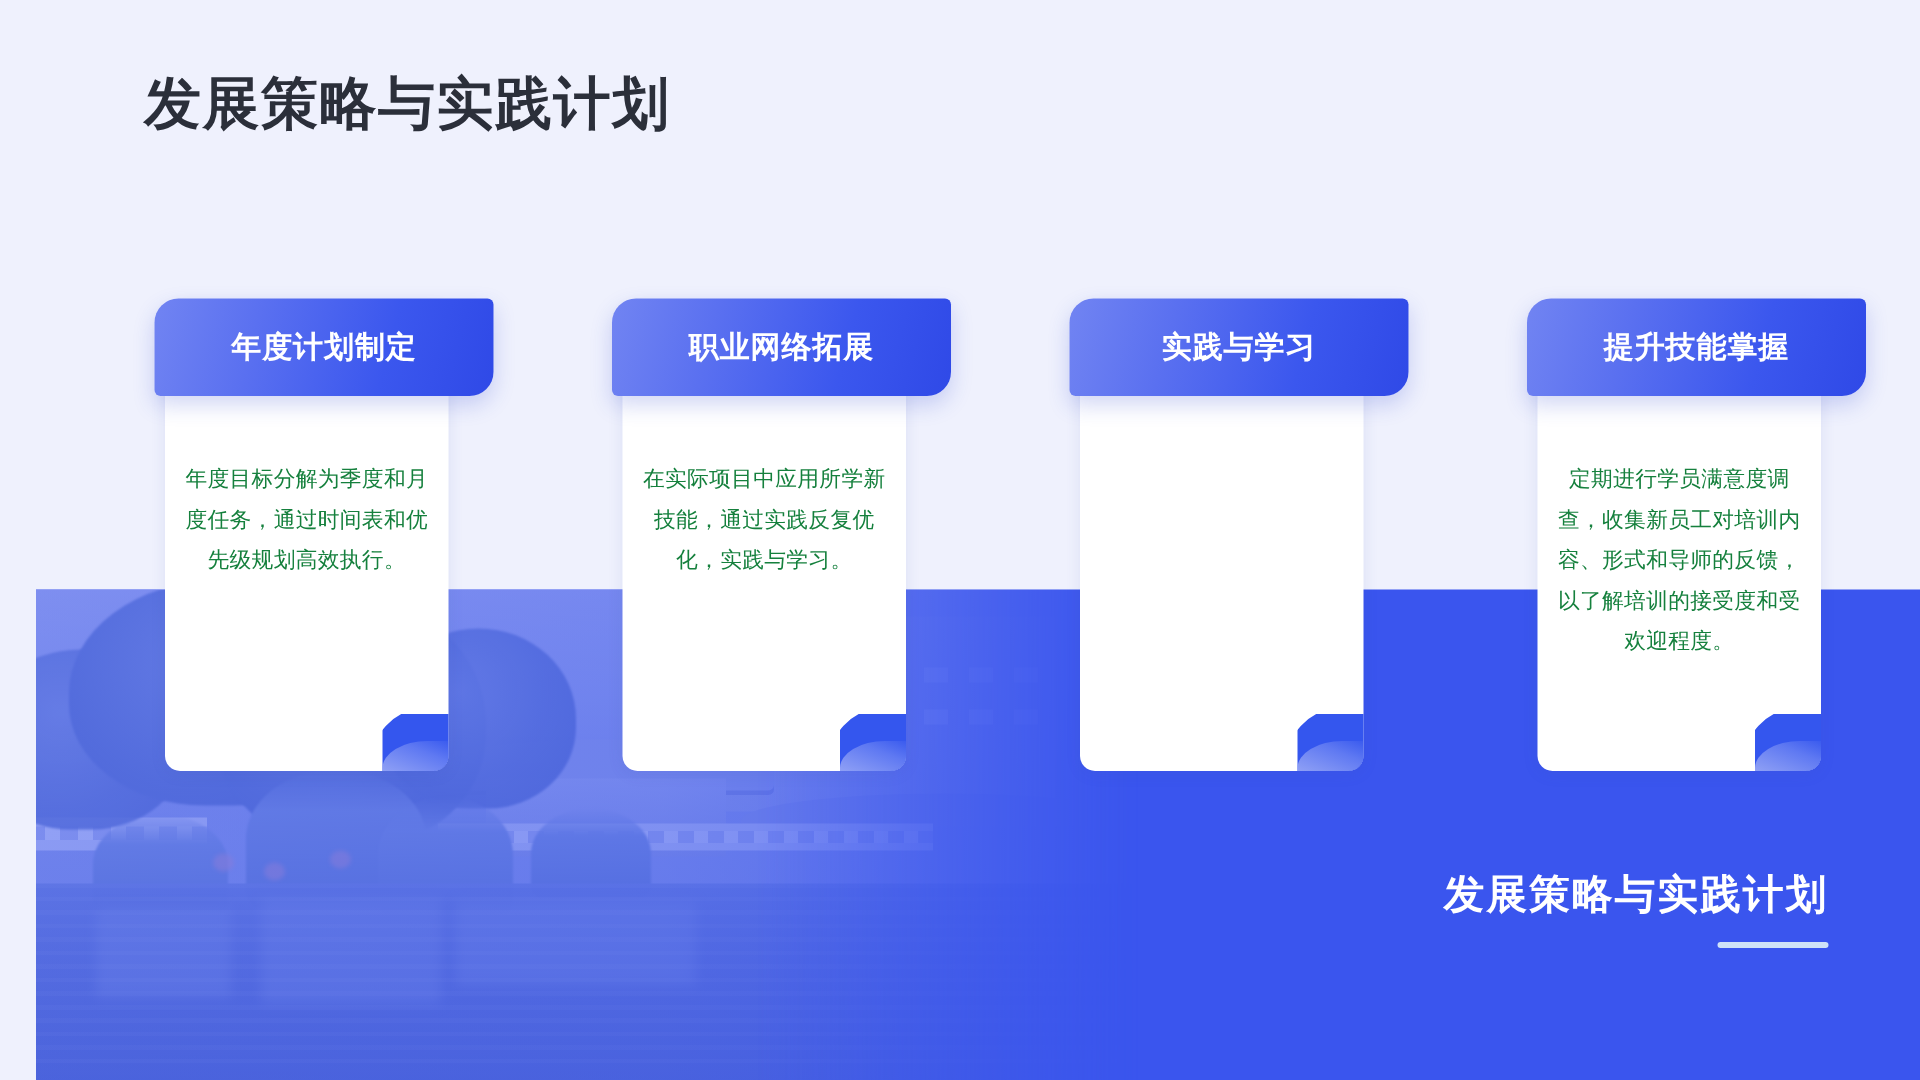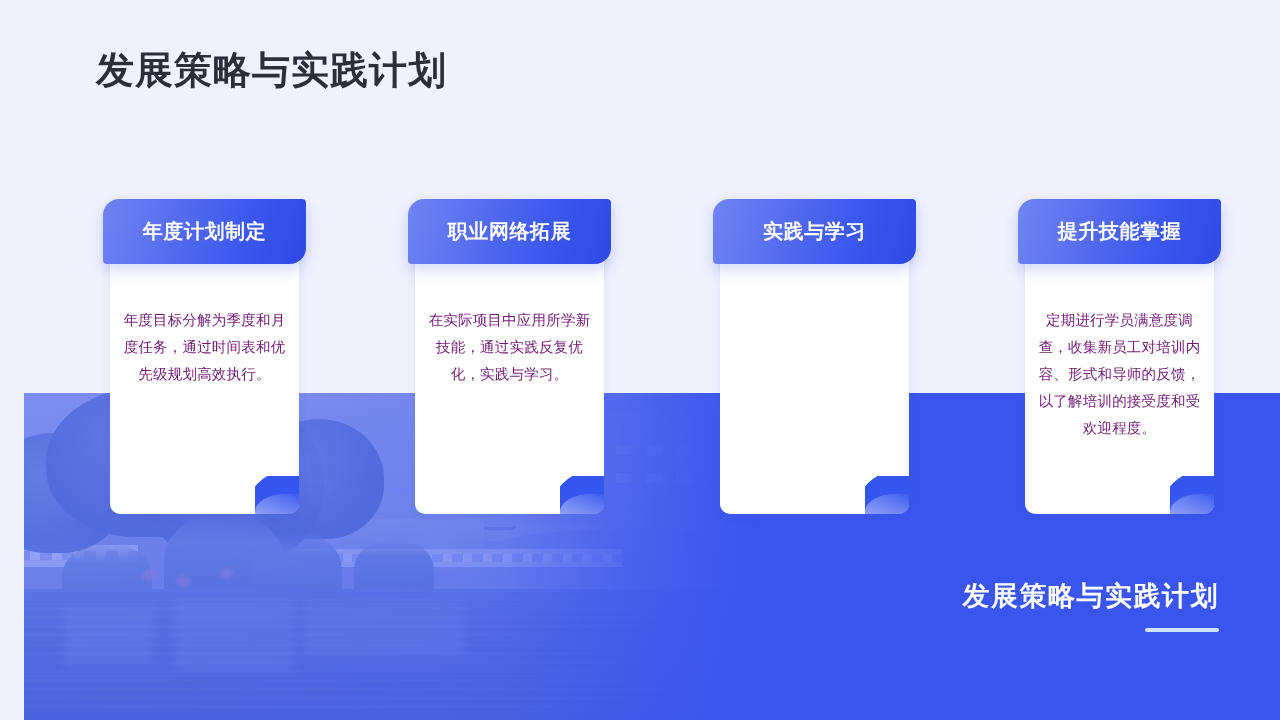--- a/index.html
+++ b/index.html
@@ -251,31 +251,31 @@
     border-radius: 60% 0 10px 0 / 90% 0 10px 0;
   }
 
   .card-text {
     position: absolute;
     left: 12px;
     top: 104px;
     width: 165px;
     font-size: 14.5px;
     line-height: 1.86;
-    color: #701a75;
+    color: #15803d;
     text-align: center;
     letter-spacing: .2px;
   }
 
   
   .card-badge {
     position: absolute;
     left: 0;
     top: 3px;
-    width: 203px;
+    width: 226px;
     height: 65px;
     background: linear-gradient(105deg, #7184f2 0%, #5a70f0 30%, #3b57ee 68%, #2f49e7 100%);
     border-radius: 16px 4px 16px 4px;
     box-shadow: 0 6px 14px rgba(52,74,210,.22);
     display: flex;
     align-items: center;
     justify-content: center;
   }
   .card-badge-label {
     color: #ffffff;

